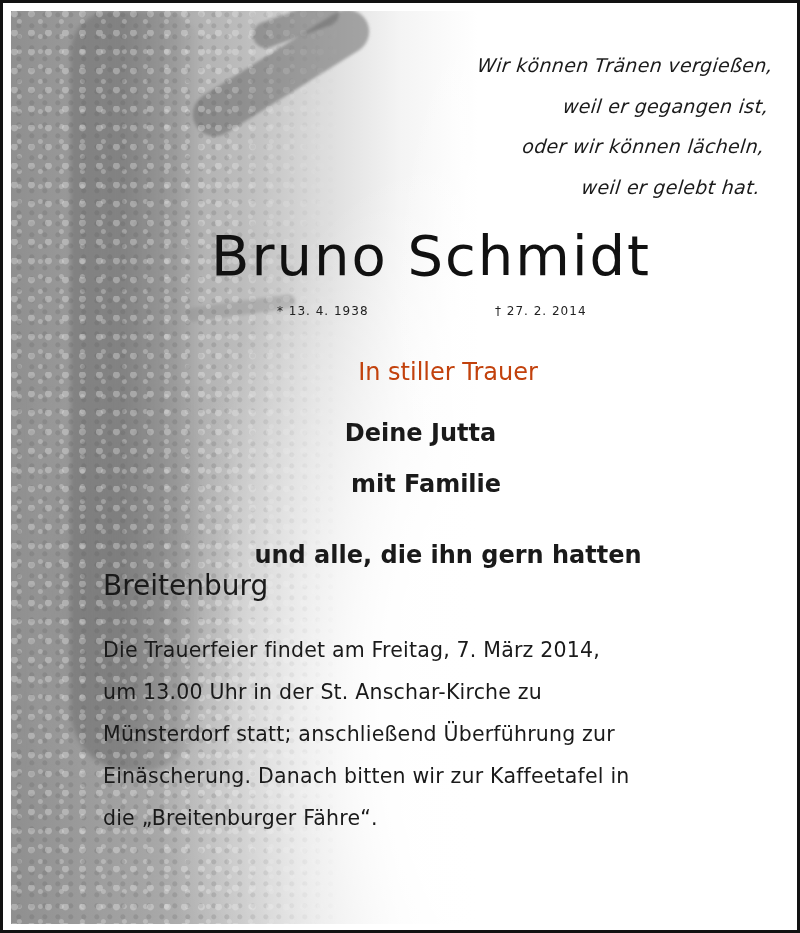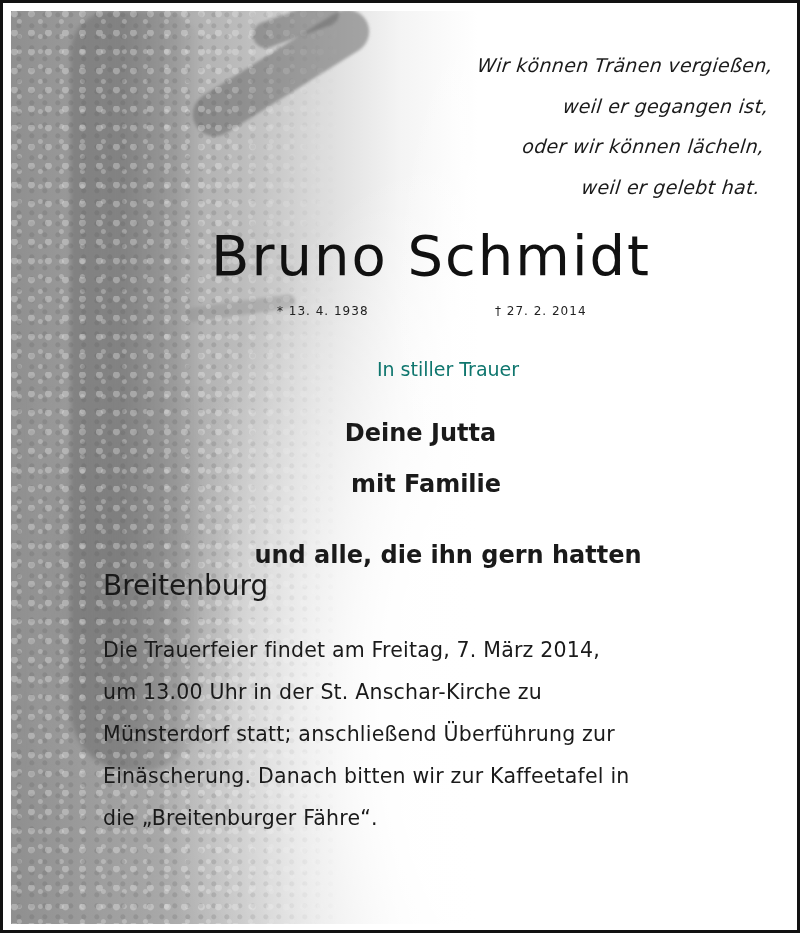--- a/index.html
+++ b/index.html
@@ -68,21 +68,21 @@
       font-family: "DejaVu Sans", sans-serif; font-weight: normal; letter-spacing: 2px;
       color: #111;
     }
     .dates {
       top: 293px; font-size: 12px; letter-spacing: 1px; color: #222;
     }
     .birth { left: 266px; }
     .death { left: 484px; }
     .mourning {
       left: 0; width: 778px; top: 347px; text-align: center; padding-left: 96px; box-sizing: border-box;
-      font-size: 19px; color: #0f766e;
+      font-size: 24px; color: #c2410c;
     }
     .signer {
       left: 0; width: 778px; text-align: center; box-sizing: border-box;
       font-size: 24px; font-weight: bold; color: #1a1a1a;
     }
     .s1 { top: 408px; padding-left: 41px; }
     .s2 { top: 459px; padding-left: 52px; }
     .s3 { top: 530px; padding-left: 96px; }
     .place { left: 92px; top: 558px; font-size: 28px; }
     .body-text {

